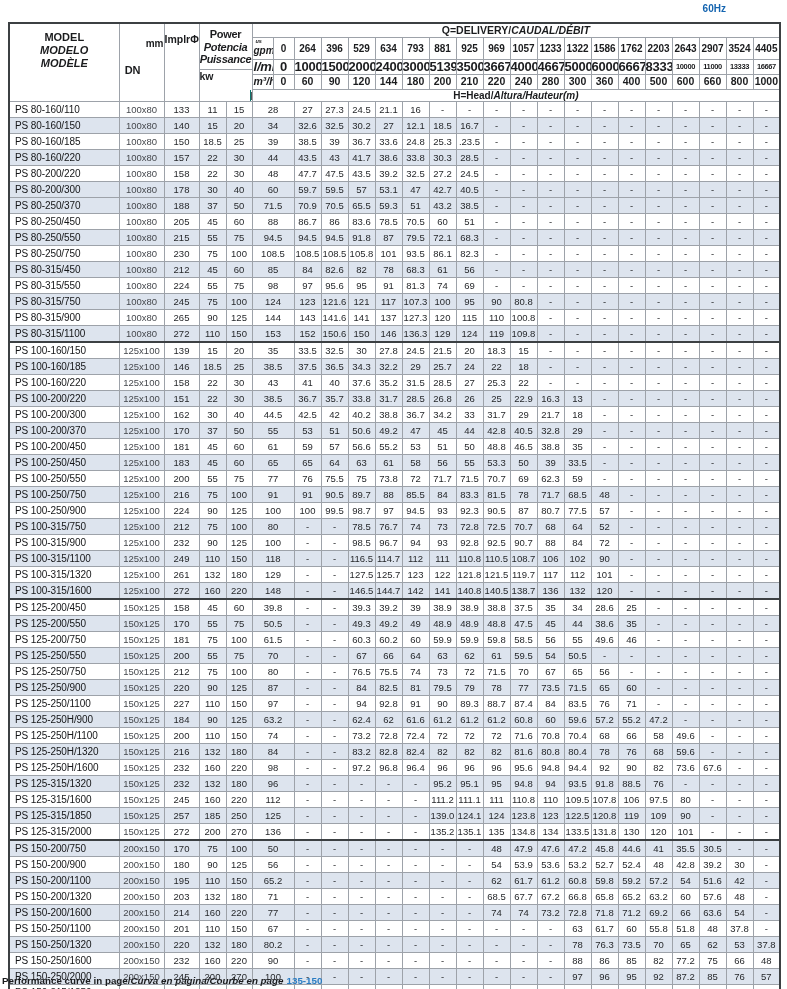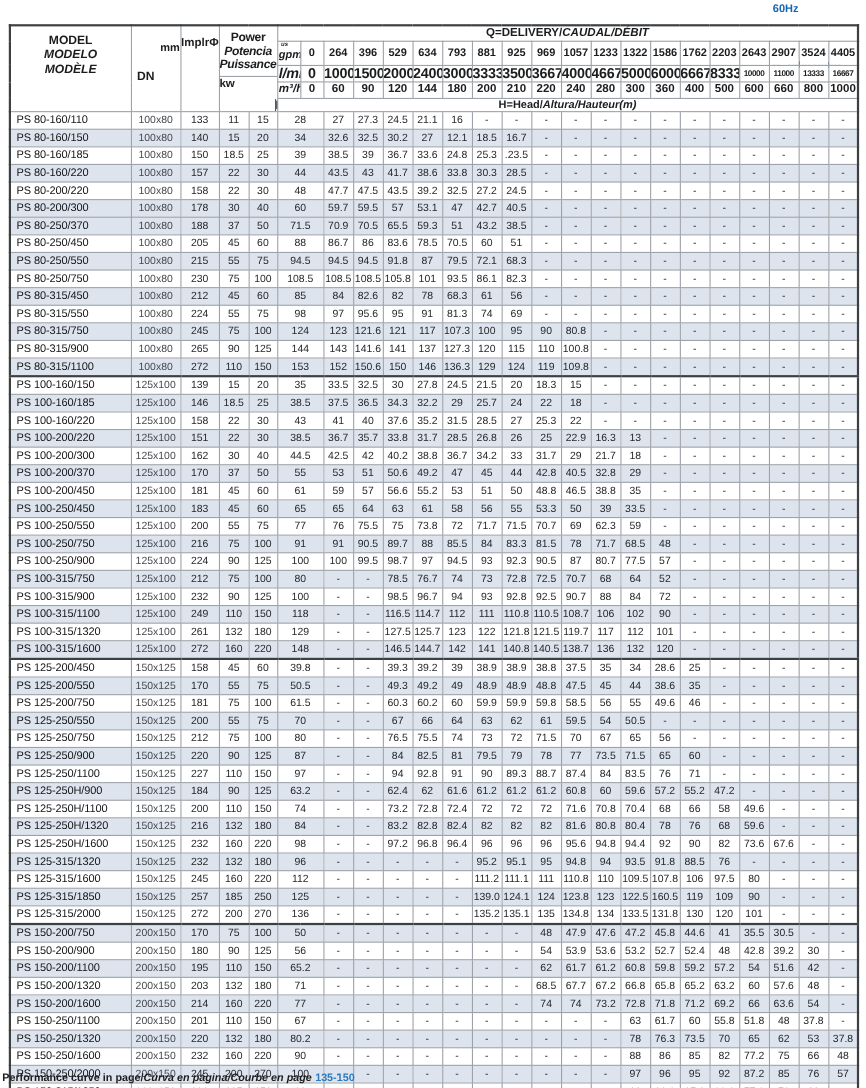--- a/index.html
+++ b/index.html
@@ -139,21 +139,21 @@
         <th class="q-num">4405</th>
       </tr>
     <tr class="qrow lmin">
       <th class="q-unit">l/min</th>
     <th class="q-num">0</th>
         <th class="q-num">1000</th>
         <th class="q-num">1500</th>
         <th class="q-num">2000</th>
         <th class="q-num">2400</th>
         <th class="q-num">3000</th>
-        <th class="q-num">3333</th>
+        <th class="q-num">5139</th>
         <th class="q-num">3500</th>
         <th class="q-num">3667</th>
         <th class="q-num">4000</th>
         <th class="q-num">4667</th>
         <th class="q-num">5000</th>
         <th class="q-num">6000</th>
         <th class="q-num">6667</th>
         <th class="q-num">8333</th>
         <th class="q-num sm">10000</th>
         <th class="q-num sm">11000</th>
@@ -1342,21 +1342,21 @@
         <td>-</td>
         <td>-</td>
         <td>-</td>
         <td>-</td>
         <td>139.0</td>
         <td>124.1</td>
         <td>124</td>
         <td>123.8</td>
         <td>123</td>
         <td>122.5</td>
-        <td>160.5</td>
+        <td>120.8</td>
         <td>119</td>
         <td>109</td>
         <td>90</td>
         <td>-</td>
         <td>-</td>
         <td>-</td>
       </tr>
       <tr class="">
         <td class="model">PS 125-315/2000</td>
         <td class="dn">150x125</td>

